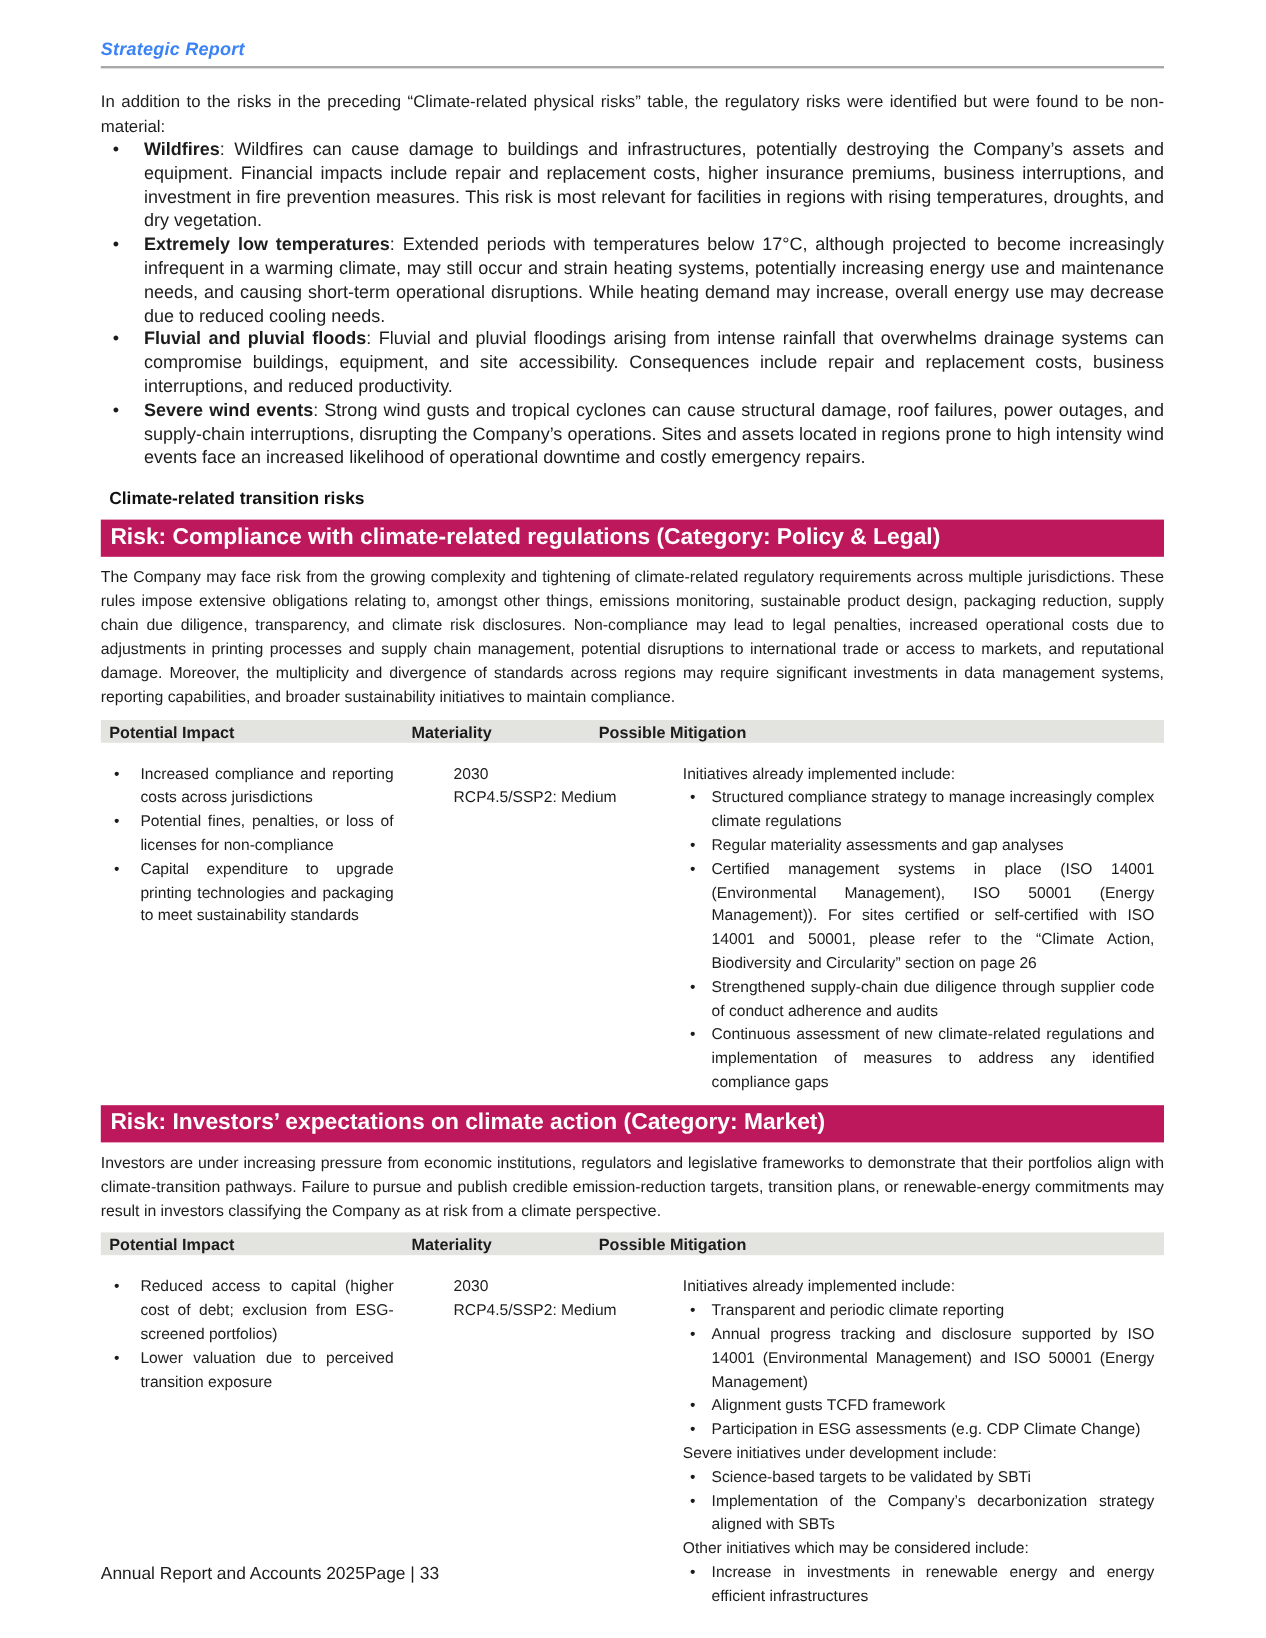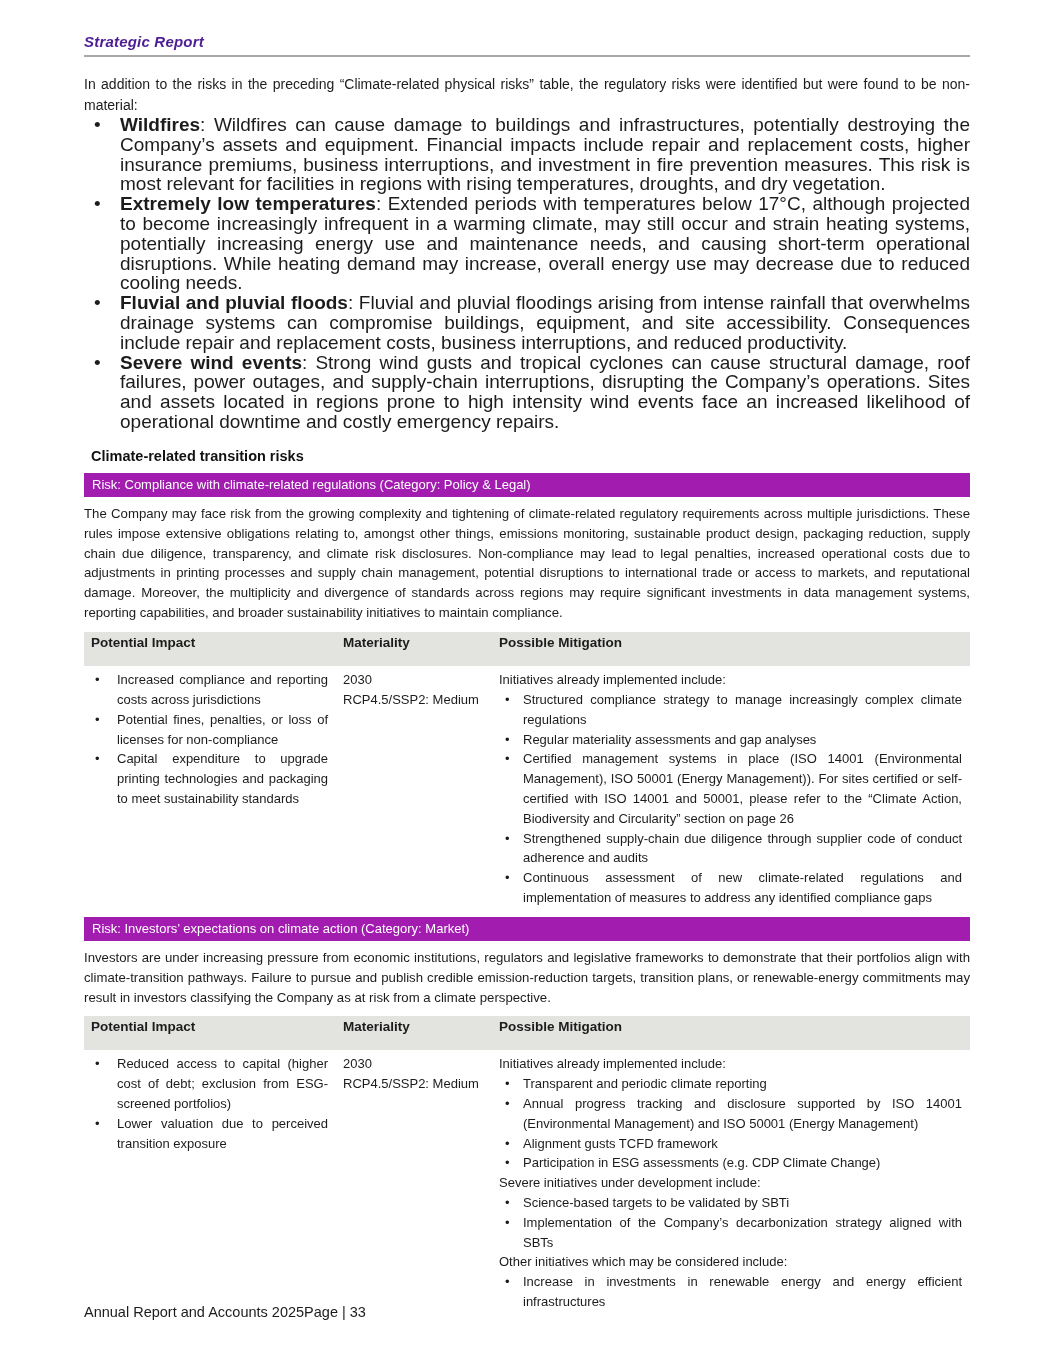--- a/index.html
+++ b/index.html
@@ -4,50 +4,50 @@
 <style>
   html,body { margin:0; padding:0; }
   body {
     width:1055px; height:1365px; background:#ffffff; position:relative; overflow:hidden;
     font-family:"Liberation Sans", sans-serif; color:#1c1c1c;
     -webkit-font-smoothing:antialiased;
   }
   .content { position:absolute; left:84px; top:33px; width:886px; }
 
   .report-title {
-    font-size:15px; font-weight:bold; font-style:italic; color:#4c1d95; letter-spacing:.2px;
+    font-size:15px; font-weight:bold; font-style:italic; color:#3b82f6; letter-spacing:.2px;
   }
   .title-rule { border:0; border-bottom:2px solid #a8a8a8; margin:5px 0 0 0; }
 
   .intro { margin-top:17px; font-size:14px; line-height:20.5px; text-align:justify; }
 
   
-  .bli { display:flex; font-size:19px; line-height:19.8px; }
+  .bli { display:flex; font-size:15px; line-height:19.8px; }
   .bli::before { content:"\2022"; flex:none; width:26px; padding-left:10px; box-sizing:content-box; }
   .bli .bt { flex:1; text-align:justify; }
   .term { font-weight:bold; }
 
   .section-heading { margin-top:16px; font-size:14.5px; font-weight:bold; color:#111; padding-left:7px; }
 
   .risk-banner {
-    margin-top:9px; background:#a21caf; color:#ffffff; font-weight:normal;
-    font-size:13px; padding:4px 8px 5px 8px;
+    margin-top:9px; background:#be185d; color:#ffffff; font-weight:bold;
+    font-size:19px; padding:4px 8px 5px 8px;
   }
   .risk-desc { margin-top:7px; font-size:13.2px; line-height:19.9px; text-align:justify; }
 
   
   .tbl { margin-top:9px; }
   .tbl-head {
     display:grid; grid-template-columns:252px 156px 1fr;
     background:#e3e3df; font-size:13.5px; font-weight:bold;
   }
-  .tbl-head > div { padding:3px 8px 16px 7px; }
+  .tbl-head > div { padding:3px 8px 1px 7px; }
   .tbl-body {
     display:grid; grid-template-columns:252px 156px 1fr;
-    font-size:13px; line-height:19.8px; padding-top:4px;
+    font-size:13px; line-height:19.8px; padding-top:16px;gap:35px;
   }
   .cell { padding:0 8px 0 7px; }
   .tb-li { display:flex; }
   .tb-li::before { content:"\2022"; flex:none; width:22px; padding-left:4px; box-sizing:content-box; }
   .tb-li .bt { flex:1; text-align:justify; }
   .mg-li::before { width:18px; padding-left:6px; }
   .lead-line { text-align:left; }
 
   .footer {
     position:absolute; left:84px; width:886px; bottom:45px;

